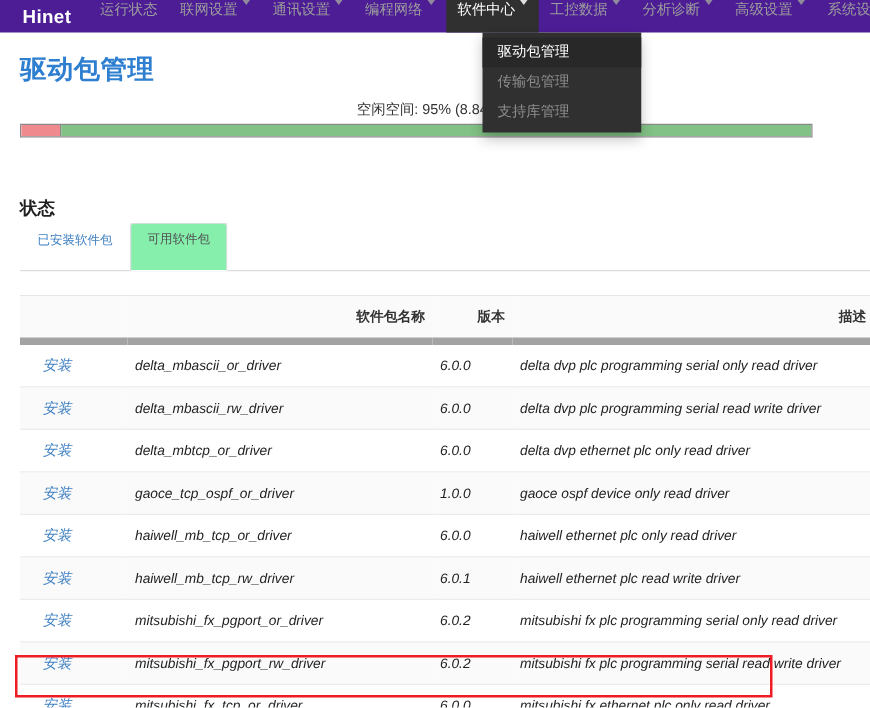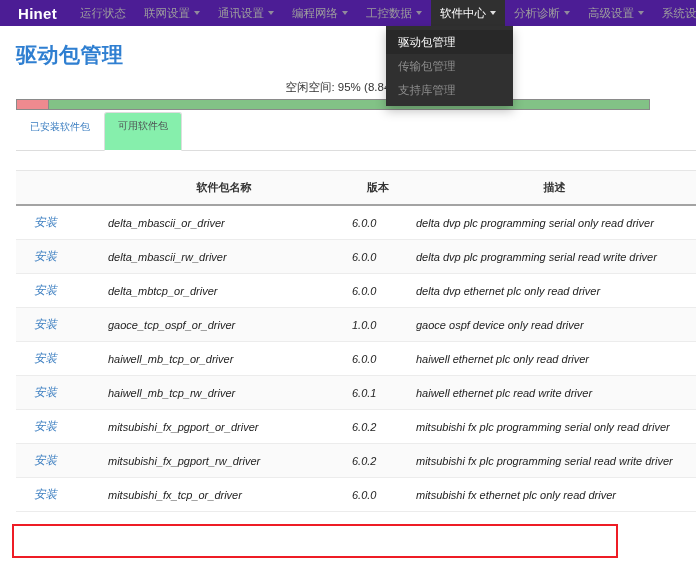--- a/index.html
+++ b/index.html
@@ -27,23 +27,23 @@
     font-size: 15px;
     font-weight: bold;
     padding: 0 14px 0 18px;
     display: flex;
     align-items: center;
     letter-spacing: .3px;
   }
   .nav-item {
     color: #9d9d9d;
     font-size: 11.5px;
-    padding: 12px 9px;
-    display: flex;
-    align-items: center;
+    padding: 0 9px;
+    display: flex;
+    align-items: flex-start;
     cursor: pointer;
   }
   .nav-item.active {
     background: #303030;
     color: #ffffff;
   }
   .caret {
     display: inline-block;
     margin-left: 4px;
     width: 0; height: 0;
@@ -157,27 +157,27 @@
     border-top: 1px solid #e6e6e6;
     position: relative;
   }
   table.pkg {
     width: 100%;
     border-collapse: collapse;
     font-size: 11px;
     color: #2e2e2e;
   }
   table.pkg th {
-    text-align: center;
+    text-align: right;
     font-weight: bold;
     font-size: 11px;
     color: #333333;
     padding: 9px 6px 9px 6px;
     background: #fafafa;
-    border-bottom: 2px solid #a3a3a3;
+    border-bottom: 6px solid #a3a3a3;
   }
   table.pkg td {
     padding: 9px 6px 9px 6px;
     border-bottom: 1px solid #ececec;
     color: #222222;
     white-space: nowrap;
     font-style: italic;
   }
   table.pkg tbody tr:nth-child(even) td { background: #fafafa; }
   .col-act   { width: 86px;  padding-left: 18px !important; }
@@ -216,26 +216,26 @@
         <span class="caret"></span>
       </div>
       <div class="nav-item">
         <span>通讯设置</span>
         <span class="caret"></span>
       </div>
       <div class="nav-item">
         <span>编程网络</span>
         <span class="caret"></span>
       </div>
-      <div class="nav-item">
-        <span>工控数据</span>
-        <span class="caret"></span>
-      </div>
       <div class="nav-item active">
         <span>软件中心</span>
+        <span class="caret"></span>
+      </div>
+      <div class="nav-item">
+        <span>工控数据</span>
         <span class="caret"></span>
       </div>
       <div class="nav-item">
         <span>分析诊断</span>
         <span class="caret"></span>
       </div>
       <div class="nav-item">
         <span>高级设置</span>
         <span class="caret"></span>
       </div>
@@ -261,20 +261,21 @@
     <span class="lbl">空闲空间:</span>
     <span>95%</span>
     <span>(8.84 MB)</span>
   </div>
 
   <div class="progress-wrap">
     <div class="progress-used" id="bar-used" style="width: 5%; background: rgb(239, 138, 143);"></div>
     <div class="progress-free" id="bar-free" style="background: rgb(130, 194, 134);"></div>
   </div>
 
+  <div class="section-title">状态</div>
 
   <div class="tabs" id="tabs">
       <div class="tab">已安装软件包</div>
       <div class="tab active">可用软件包</div>
     </div>
 
   <div class="table-area">
     <table class="pkg">
       <thead>
         <tr>

